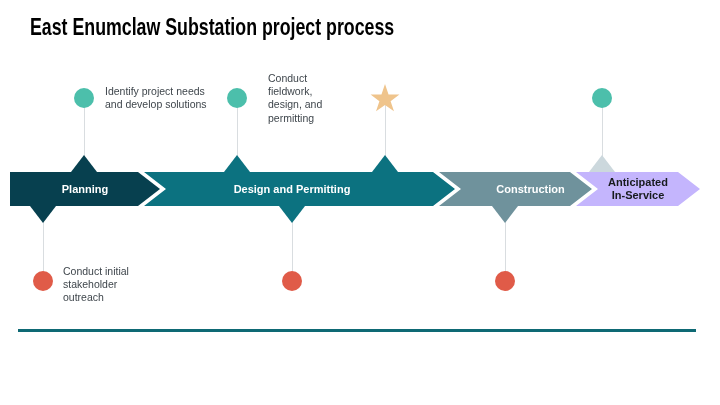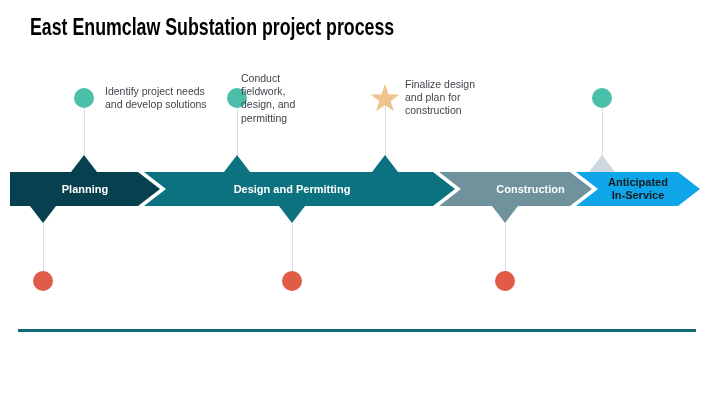--- a/index.html
+++ b/index.html
@@ -23,21 +23,21 @@
   .seg{
     position:absolute;top:172px;height:34px;display:flex;align-items:center;justify-content:center;
     color:#fff;font-size:11px;font-weight:bold;text-align:center;line-height:1.15;white-space:pre-line;
   }
   .seg1{left:10px;width:150px;background:#07404f;
     clip-path:polygon(0 0,128px 0,100% 50%,128px 100%,0 100%);}
   .seg2{left:144px;width:311px;background:#0c7280;padding-right:15px;box-sizing:border-box;
     clip-path:polygon(0 0,289px 0,100% 50%,289px 100%,0 100%,22px 50%);}
   .seg3{left:439px;width:153px;background:#6f929c;padding-left:30px;box-sizing:border-box;
     clip-path:polygon(0 0,131px 0,100% 50%,131px 100%,0 100%,22px 50%);}
-  .seg4{left:576px;width:124px;background:#0ea5e9;color:#171b1d;
+  .seg4{left:576px;width:124px;background:#c4b5fd;color:#171b1d;
     clip-path:polygon(0 0,102px 0,100% 50%,102px 100%,0 100%,22px 50%);}
   .dot{position:absolute;border-radius:50%;}
   .dot.teal{background:#4cbfab;}
   .dot.red{background:#e05b48;}
   .dot.big{width:20px;height:20px;}
   .dot.small{width:17px;height:17px;}
   .star{
     position:absolute;background:#efc48c;
     clip-path:polygon(50% 0%,61.8% 35.3%,98.1% 35.3%,68.7% 57.1%,79.9% 91%,50% 70%,20.1% 91%,31.3% 57.1%,1.9% 35.3%,38.2% 35.3%);
   }
@@ -87,32 +87,32 @@
 In-Service</span>
   </div>
 
   <div class="dot teal big" style="left:74px;top:88px"></div>
   <div class="dot teal big" style="left:227px;top:88px"></div>
   <div class="star" style="left:370px;top:84px;width:30px;height:30px"></div>
   <div class="dot teal big" style="left:592px;top:88px"></div>
 
   <div class="mlabel" style="left:105px;top:85px">Identify project needs
 and develop solutions</div>
-  <div class="mlabel" style="left:241px;top:72px">Conduct
+  <div class="mlabel" style="left:268px;top:72px">Conduct
 fieldwork,
 design, and
 permitting</div>
-  <div class="mlabel" style="left:405px;top:78px">Finalize design
-and plan for
-construction</div>
 
   <div class="dot red big" style="left:33px;top:271px"></div>
   <div class="dot red big" style="left:282px;top:271px"></div>
   <div class="dot red big" style="left:495px;top:271px"></div>
 
+  <div class="mlabel" style="left:63px;top:265px">Conduct initial
+stakeholder
+outreach</div>
 
   <div class="divider"></div>
   <div class="keylabel" style="left:25px;top:346px">Key:</div>
 
   <div class="dot teal small" style="left:55px;top:345px"></div>
   <div class="klabel" style="left:77px;top:348px">Project milestone</div>
 
   <div class="dot red small" style="left:147px;top:345px"></div>
 
   <div class="star" style="left:245px;top:342px;width:23px;height:23px"></div>

